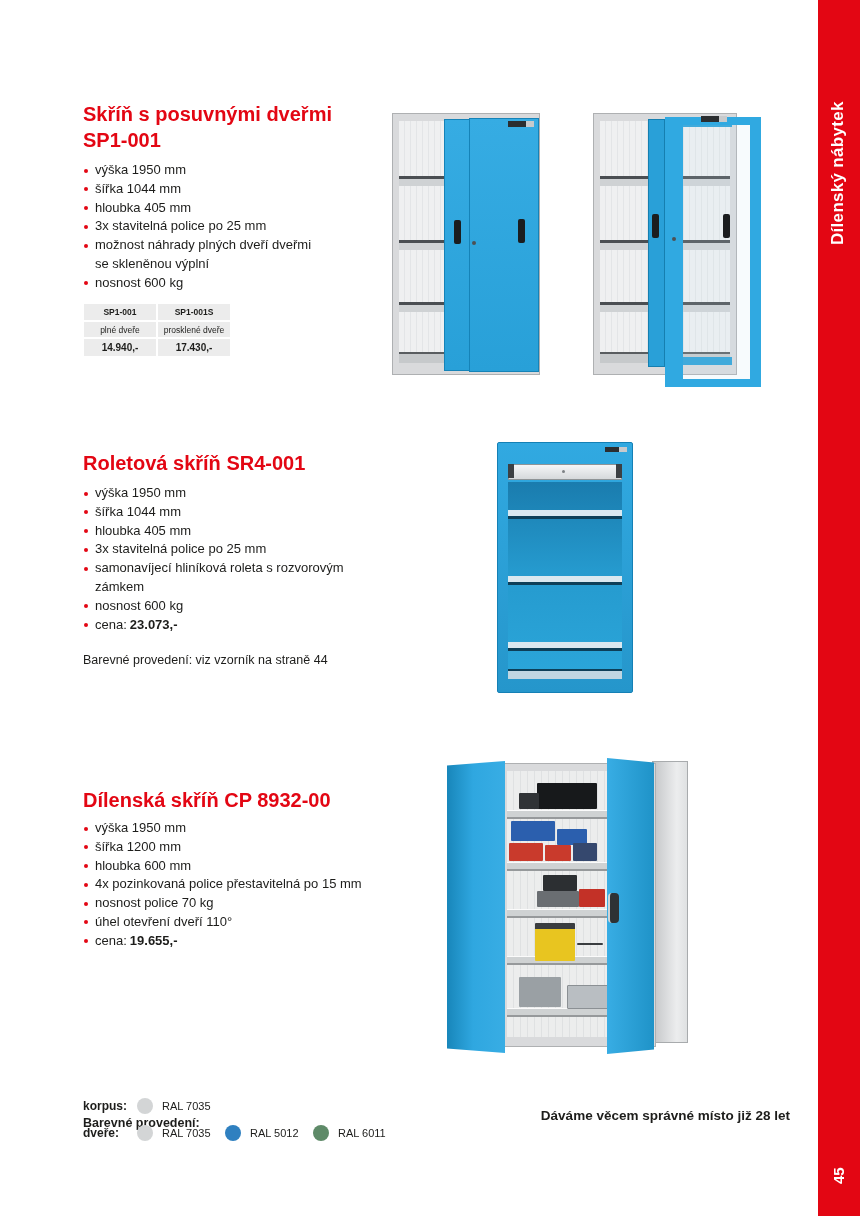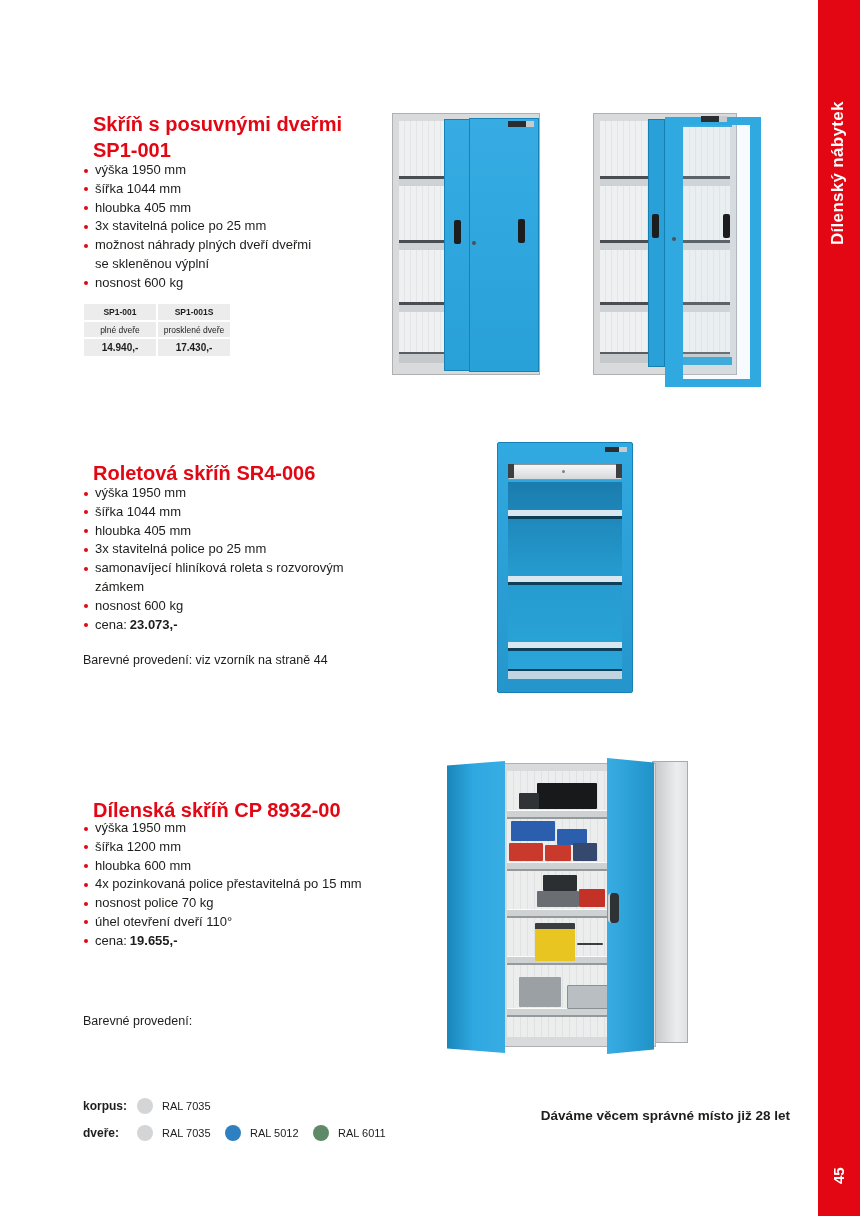--- a/index.html
+++ b/index.html
@@ -8,21 +8,21 @@
   .abs{position:absolute;}
 
   
   .sidebar{position:absolute;top:0;right:0;width:42px;height:1216px;background:#e30613;}
   .sidebar-label{position:absolute;top:245px;left:10px;transform:rotate(-90deg);transform-origin:0 0;
     white-space:nowrap;color:#fff;font-weight:700;font-size:17px;letter-spacing:.3px;}
   .sidebar-page{position:absolute;top:1184px;left:12px;transform:rotate(-90deg);transform-origin:0 0;
     white-space:nowrap;color:#fff;font-weight:700;font-size:15px;}
 
   
-  .title{color:#e30613;font-weight:700;font-size:20px;line-height:26px;white-space:pre-line;margin:10px;}
+  .title{color:#e30613;font-weight:700;font-size:20px;line-height:26px;white-space:pre-line;margin:0;}
   ul.bullets{list-style:none;margin:0;padding:0;width:330px;}
   ul.bullets li{position:relative;padding-left:12px;font-size:13px;line-height:18.8px;}
   ul.bullets li::before{content:"";position:absolute;left:1px;top:7.5px;width:4px;height:4px;border-radius:50%;background:#e30613;}
   .btxt{white-space:pre-line;}
   .price-strong{font-weight:700;margin-left:3px;}
   .note{font-size:12.5px;}
   .footer{position:absolute;top:1108px;right:70px;font-size:13.5px;font-weight:700;}
 
   
   .price-table{display:grid;grid-template-columns:72px 72px;grid-auto-rows:auto;gap:2px;background:#fff;}
@@ -130,21 +130,21 @@
     <div style="left:55px;top:244px;width:84px;height:8px;background:#29a0d8;"></div>
     <div style="left:55px;top:6px;width:15px;height:246px;background:#29a0d8;border:1px solid #157fb0;"></div>
     <div style="left:72px;top:4px;width:67px;height:254px;background:rgba(200,225,240,0.15);
          border-top:8px solid #30a9e1;border-bottom:8px solid #30a9e1;border-left:18px solid #30a9e1;border-right:11px solid #30a9e1;"></div>
     <span class="handle" style="left:59px;top:101px;"></span>
     <span class="handle" style="left:130px;top:101px;"></span>
     <span class="keyhole" style="left:79px;top:124px;"></span>
     <span class="logo-strip" style="right:10px;top:3px;width:18px;"></span>
   </div>
 
-  <h2 class="abs title" style="left:83px;top:450px;">Roletová skříň SR4-006</h2>
+  <h2 class="abs title" style="left:83px;top:450px;">Roletová skříň SR4-001</h2>
 
   <ul class="abs bullets" style="left:83px;top:484px;">
     <li><span class="btxt">výška 1950 mm</span></li>
     <li><span class="btxt">šířka 1044 mm</span></li>
     <li><span class="btxt">hloubka 405 mm</span></li>
     <li><span class="btxt">3x stavitelná police po 25 mm</span></li>
     <li><span class="btxt">samonavíjecí hliníková roleta s rozvorovým
 zámkem</span></li>
     <li><span class="btxt">nosnost 600 kg</span></li>
     <li>
@@ -177,21 +177,21 @@
     <li><span class="btxt">šířka 1200 mm</span></li>
     <li><span class="btxt">hloubka 600 mm</span></li>
     <li><span class="btxt">4x pozinkovaná police přestavitelná po 15 mm</span></li>
     <li><span class="btxt">nosnost police 70 kg</span></li>
     <li><span class="btxt">úhel otevření dveří 110°</span></li>
     <li>
       <span>cena:</span><span class="price-strong">19.655,-</span>
     </li>
   </ul>
 
-  <div class="abs colors-heading" style="left:83px;top:1014px;">Barevné provedení:</div>
+  <div class="abs colors-heading" style="left:83px;top:1116px;font-weight:bold;">Barevné provedení:</div>
 
   <div class="abs swatch-row" style="left:83px;top:1097px;">
     <span class="cat-label">korpus:</span>
     <span class="swatch-group">
       <span class="swatch" style="background: rgb(211, 213, 214);"></span>
       <span class="swatch-label">RAL 7035</span>
     </span>
   </div>
 
   <div class="abs swatch-row" style="left:83px;top:1124px;">

